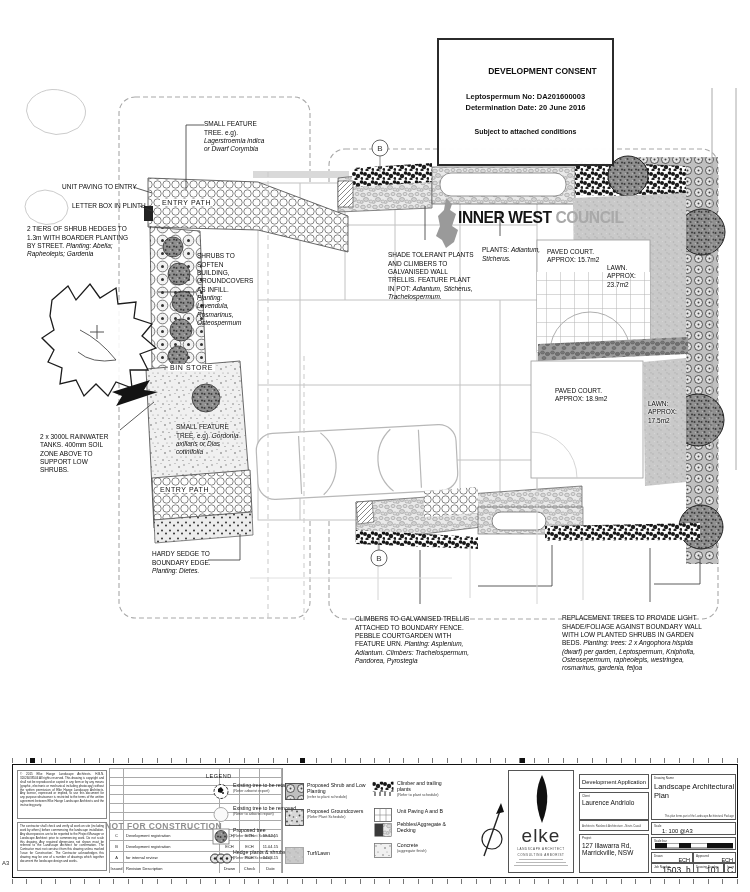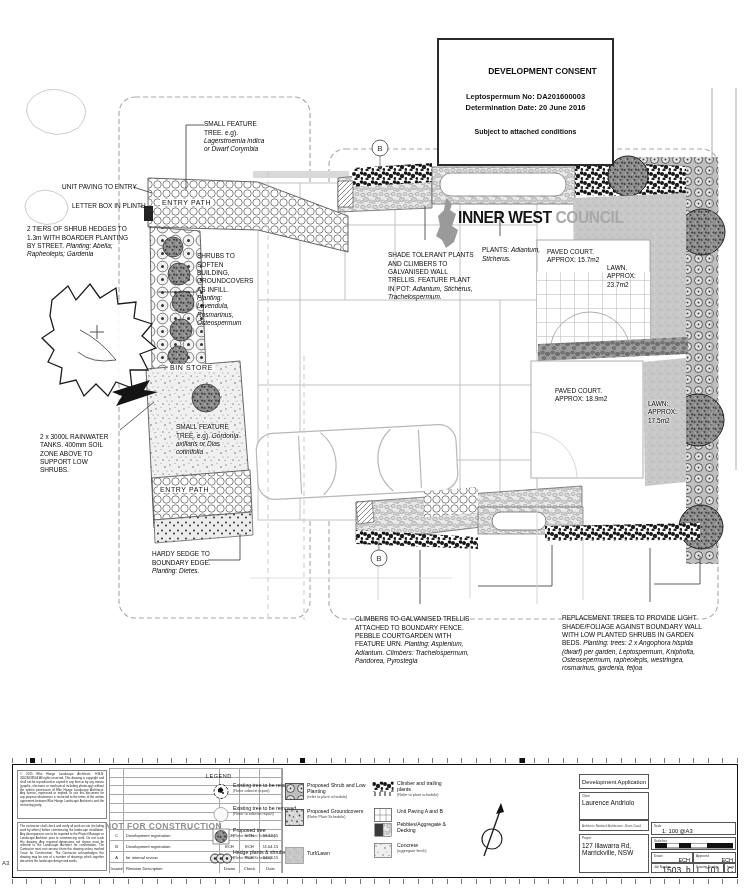--- a/index.html
+++ b/index.html
@@ -523,38 +523,55 @@
   <div class="leg-item" style="left:384px;top:78px;width:58px;">
     <span>Concrete</span><span class="s">(aggregate finish)</span>
   </div>
 
   <svg class="lic" style="left:463px;top:36px;" width="32" height="60" viewBox="0 0 32 60">
     <circle cx="16" cy="38" r="10" fill="none" stroke="#222" stroke-width="1.2"></circle>
     <line x1="25" y1="7" x2="8" y2="55" stroke="#222" stroke-width="1.4"></line>
     <polygon points="25,2 20,13 28,11" fill="#111"></polygon>
   </svg>
 
+  <div class="elke">
+    <svg width="66" height="52" viewBox="0 0 66 52" style="display:block;margin:2px auto 0;">
+      <path d="M33 2 C39 14 41 30 33 50 C25 30 27 14 33 2 Z" fill="#101010"></path>
+    </svg>
+    <div class="word">elke</div>
+    <div class="tag">LANDSCAPE ARCHITECT</div>
+    <div class="tag">CONSULTING ARBORIST</div>
+    <div class="bar" style="width:44px;"></div>
+    <div class="bar" style="width:50px;"></div>
+    <div class="bar" style="width:54px;"></div>
+  </div>
 
   <div class="tb">
     <div class="cell" style="left:0;top:6px;width:70px;height:15px;display:flex;align-items:center;justify-content:center;">
       <span style="font-size:5.8px;">Development Application</span>
     </div>
     <div class="cell" style="left:0;top:24px;width:70px;height:28px;">
       <span class="tl">Client</span>
       <div class="tv" style="margin:6px 0 0 2px;">Laurence Andriolo</div>
     </div>
     <div class="cell" style="left:0;top:52px;width:70px;height:11px;">
       <div style="font-size:2.8px;color:#444;margin:3px 0 0 2px;">Architects: Raisbeck Architecture - Nevis Casali</div>
     </div>
     <div class="cell" style="left:0;top:66px;width:70px;height:39px;">
       <span class="tl">Project</span>
       <div class="tv" style="margin:7px 0 0 2px;">127 Illawarra Rd,
 Marrickville, NSW</div>
     </div>
 
+    <div class="cell" style="left:72px;top:6px;width:85px;height:46px;">
+      <span class="tl">Drawing Name</span>
+      <div class="tv" style="font-size:7.5px;margin:7px 0 0 2px;">Landscape Architectural
+Plan</div>
+      <div style="position:absolute;right:1px;bottom:1px;font-size:2.6px;color:#444;text-align:right;width:82px;">This plan forms part of the Landscape Architectural Package</div>
+    </div>
     <div class="cell" style="left:72px;top:54px;width:85px;height:13px;">
       <span class="tl">Scale</span>
       <div style="font-size:5.8px;margin:4.5px 0 0 10px;">1: 100 @A3</div>
     </div>
     <div class="cell" style="left:72px;top:69px;width:85px;height:13px;">
       <span class="tl">Scale bar</span>
       <svg width="78" height="6" viewBox="0 0 78 6" style="position:absolute;left:3px;top:5px;">
         <rect x="0" y="0" width="78" height="5" fill="#fff" stroke="#222" stroke-width="0.8"></rect>
         <rect x="0" y="0" width="12" height="5" fill="#111"></rect>
         <rect x="24" y="0" width="12" height="5" fill="#111"></rect>

